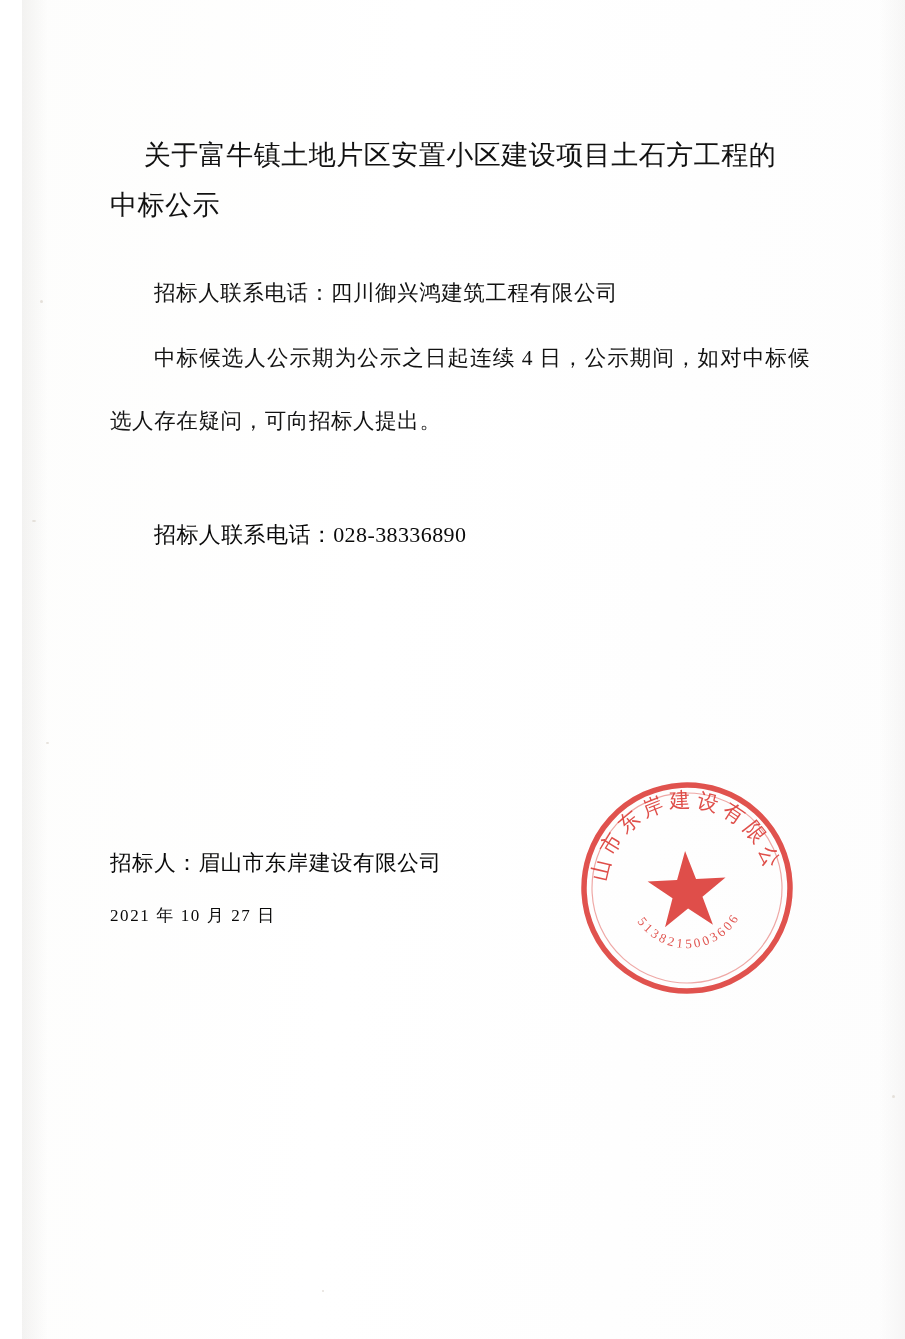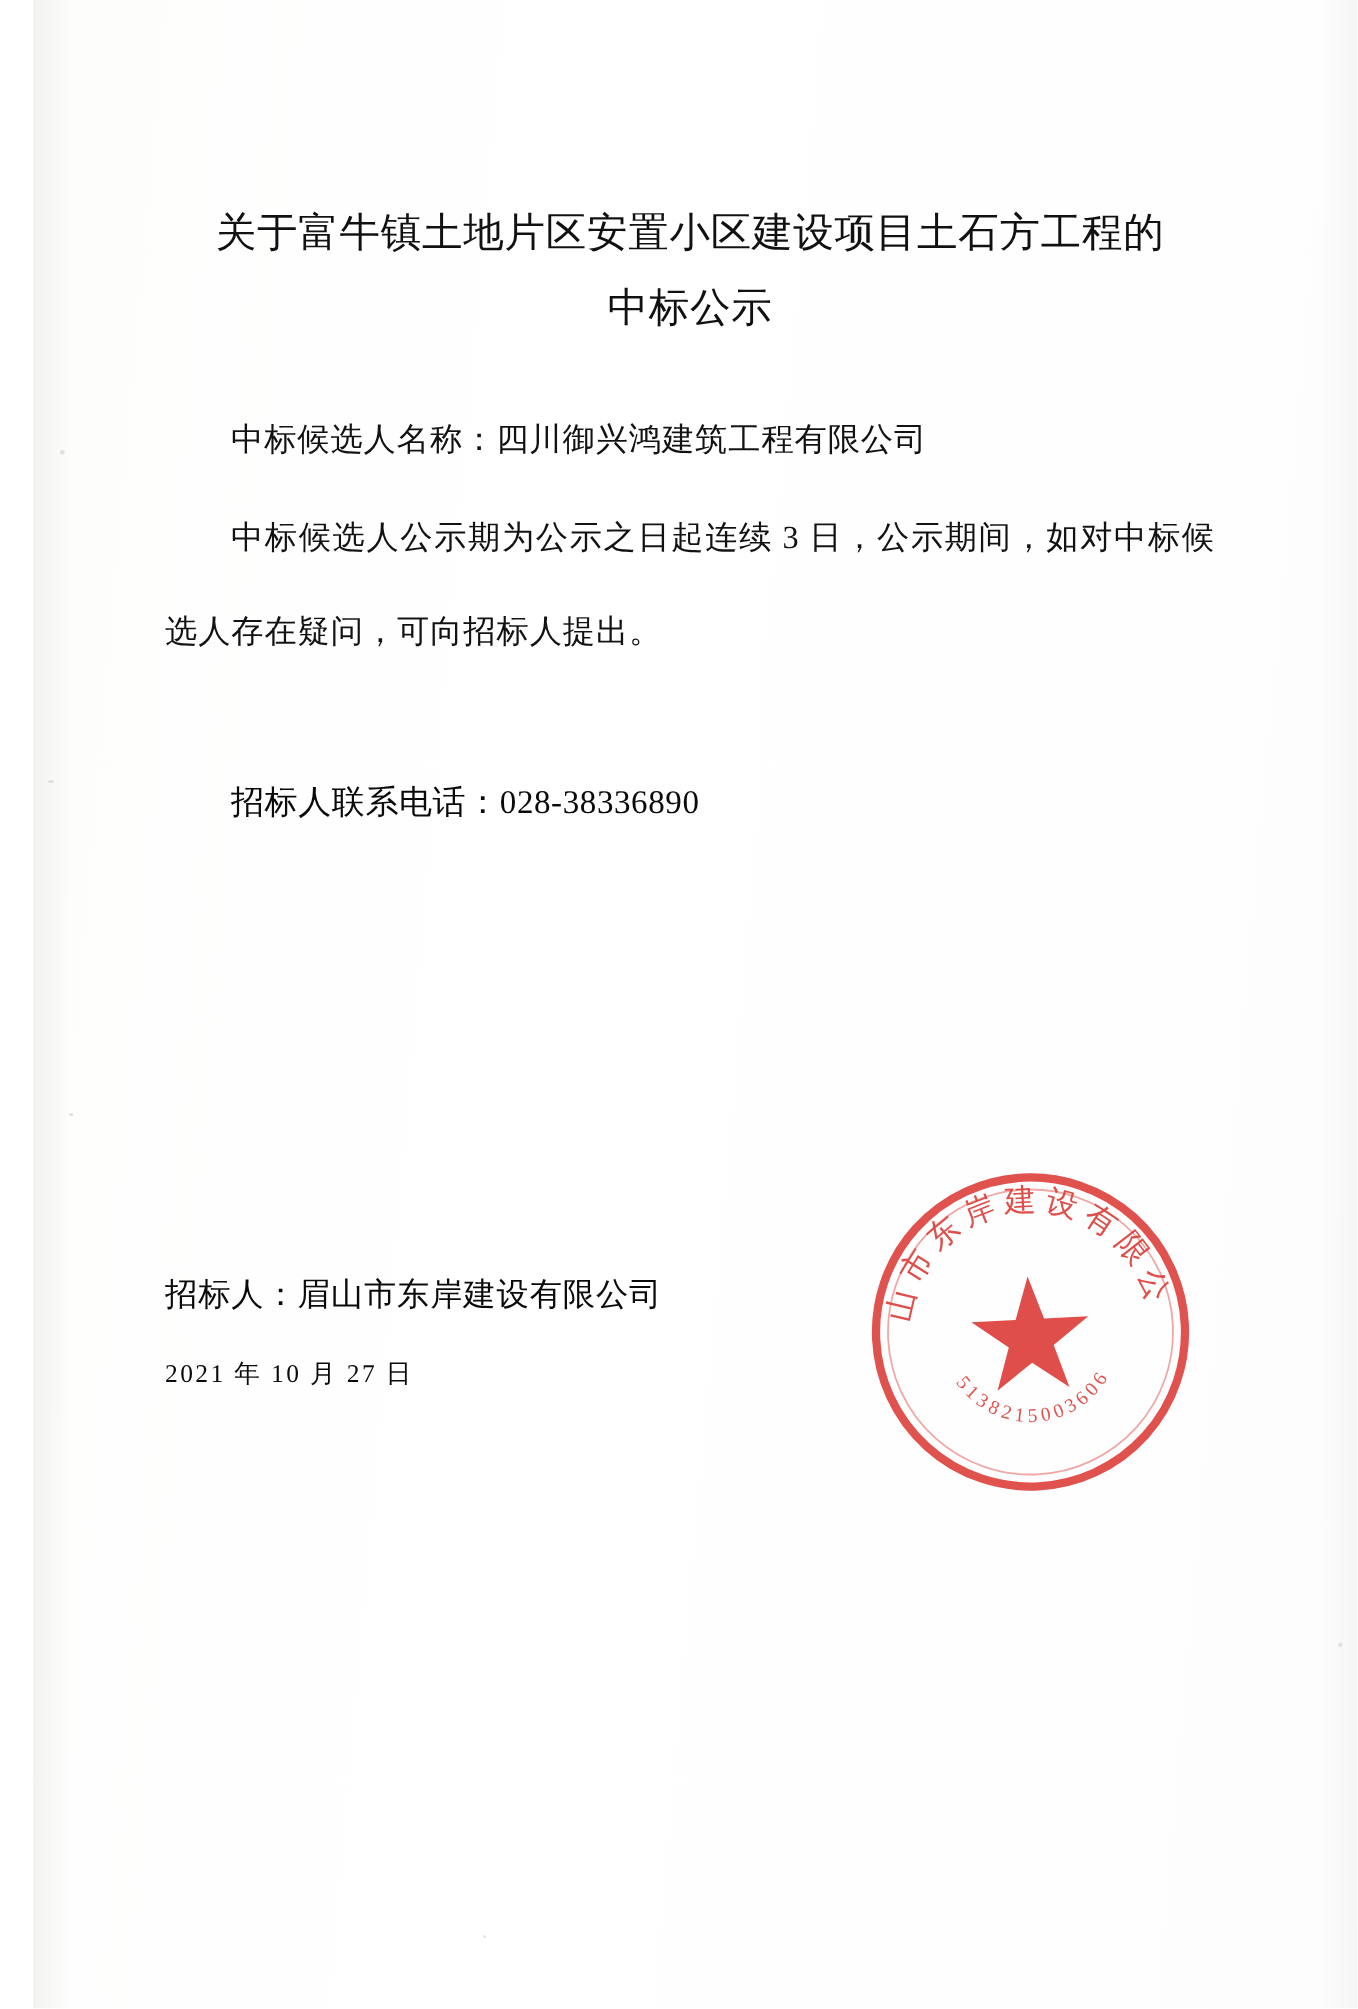--- a/index.html
+++ b/index.html
@@ -46,21 +46,21 @@
   }
   .title {
     font-size: 27px;
     line-height: 50px;
     text-align: center;
     letter-spacing: 0.5px;
     font-family: "Liberation Serif", serif;
     color: #111;
   }
   .title-line2 {
-    text-align: center;
+    text-align: left;
   }
   .body-block {
     margin-top: 32px;
   }
   .para {
     font-size: 21.5px;
     line-height: 63px;
     letter-spacing: 0.6px;
     text-align: justify;
     text-justify: inter-ideograph;
@@ -129,22 +129,22 @@
   <div class="speck" style="left:870px; top:1095px; width:3px; height:3px;"></div>
   <div class="speck" style="left:300px; top:1290px; width:2px; height:2px;"></div>
 
   <div class="doc">
     <div class="title">
       <div>关于富牛镇土地片区安置小区建设项目土石方工程的</div>
       <div class="title-line2">中标公示</div>
     </div>
 
     <div class="body-block">
-      <div class="para indent para-tight">中标候选人名称：四川御兴鸿建筑工程有限公司</div>
-      <div class="para indent para-tight">中标候选人公示期为公示之日起连续 3 日，公示期间，如对中标候选人存在疑问，可向招标人提出。</div>
+      <div class="para indent para-tight">招标人联系电话：四川御兴鸿建筑工程有限公司</div>
+      <div class="para indent para-tight">中标候选人公示期为公示之日起连续 4 日，公示期间，如对中标候选人存在疑问，可向招标人提出。</div>
       <div class="spacer-lg"></div>
       <div class="contact">招标人联系电话：028-38336890</div>
     </div>
   </div>
 
   <div class="signature-area">
     <div class="sign-line">招标人：眉山市东岸建设有限公司</div>
     <div class="date-line num">2021 年 10 月 27 日</div>
   </div>
 

